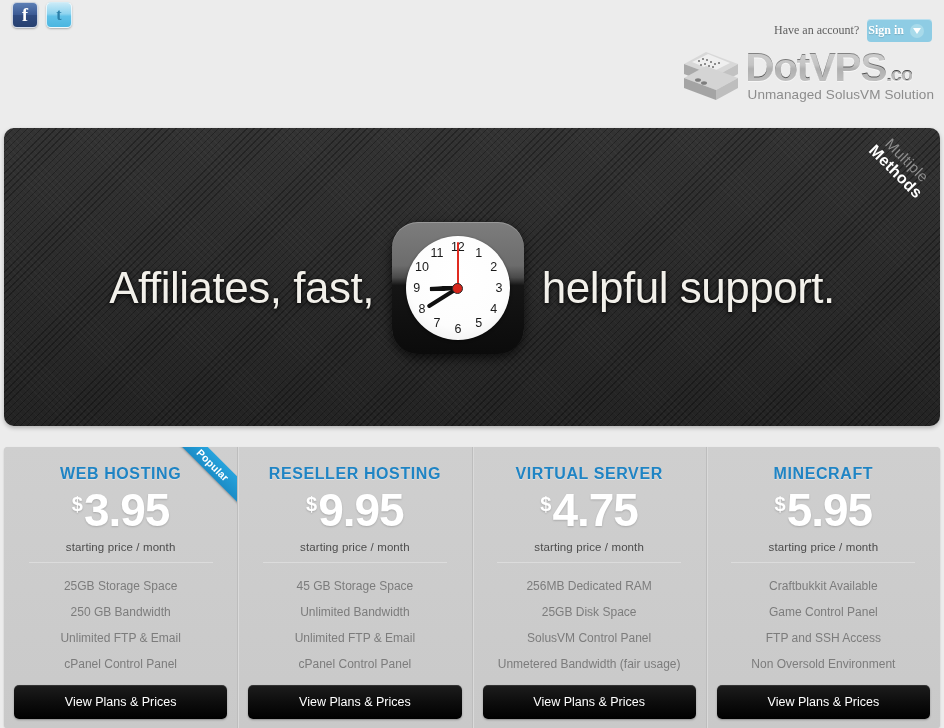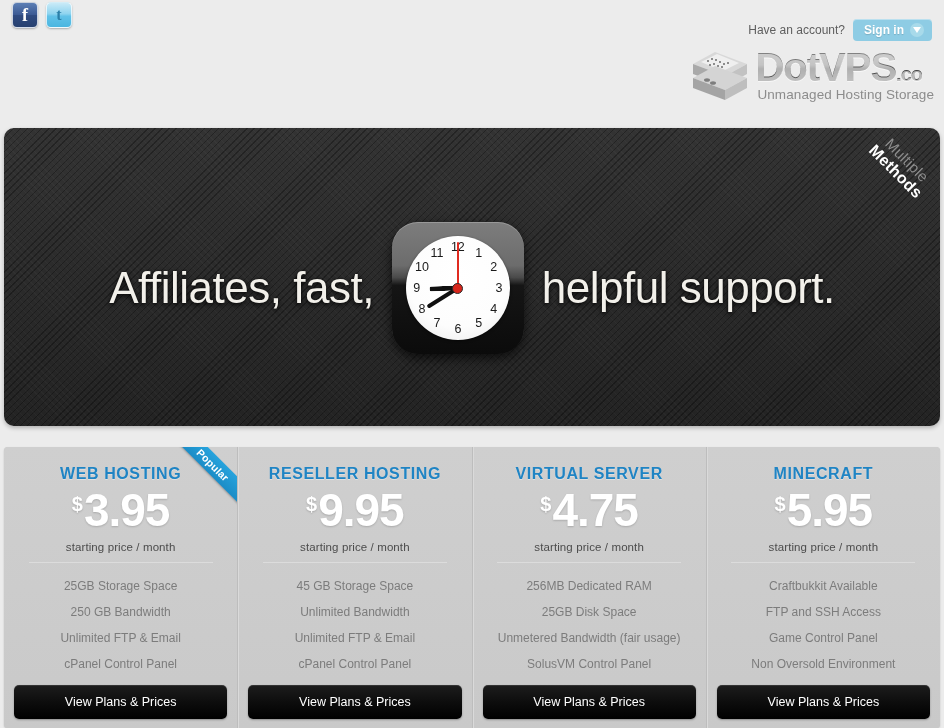--- a/index.html
+++ b/index.html
@@ -62,32 +62,33 @@
   }
 
   
   .account-bar {
     position: absolute;
     right: 12px;
     top: 19px;
     display: flex;
     align-items: center;
     gap: 8px;
+    font-family: Liberation Serif, serif;
   }
   .account-text {
     font-size: 12px;
     color: #5e5e5e;
   }
   .signin-btn {
     display: flex;
     align-items: center;
     gap: 6px;
     background: #8ecce4;
     border-radius: 4px;
-    padding: 4px 8px 4px 11px;
+    padding: 4px 8px 4px 1px;
     cursor: pointer;
     box-shadow: inset 0 1px 0 rgba(255,255,255,0.4);
   }
   .signin-btn .label {
     color: #ffffff;
     font-size: 12px;
     font-weight: bold;
     text-shadow: 0 1px 1px rgba(0,0,0,0.15);
   }
   .signin-chevron {
@@ -460,21 +461,21 @@
         </g>
         <polygon points="6,34 28,22 60,34 38,46" fill="#d4d4d4"></polygon>
         <polygon points="6,34 6,44 38,56 38,46" fill="#a4a4a4"></polygon>
         <polygon points="38,46 38,56 60,44 60,34" fill="#bebebe"></polygon>
         <ellipse cx="20" cy="36" rx="3" ry="1.8" fill="#7e7e7e"></ellipse>
         <ellipse cx="26" cy="39" rx="3" ry="1.8" fill="#7e7e7e"></ellipse>
       </g>
     </svg>
     <div class="logo-text-block">
       <div class="logo-main"><span>DotVPS</span><span class="tld">.co</span></div>
-      <div class="logo-sub">Unmanaged Hosting Storage</div>
+      <div class="logo-sub">Unmanaged SolusVM Solution</div>
     </div>
   </div>
 
   <section class="hero">
     <div class="hero-inner">
       <div class="hero-line">
         <span class="hero-text left">Affiliates, fast,</span>
 
         <div class="clock-icon">
           <div class="clock-face">
@@ -548,38 +549,38 @@
       <div class="card-title">VIRTUAL SERVER</div>
       <div class="price-row">
         <span class="price-cur">$</span>
         <span class="price-val">4.75</span>
       </div>
       <div class="price-note">starting price / month</div>
       <div class="divider"></div>
       <ul class="feature-list">
         <li>256MB Dedicated RAM</li>
         <li>25GB Disk Space</li>
+        <li>SolusVM Control Panel</li>
         <li>Unmetered Bandwidth (fair usage)</li>
-        <li>SolusVM Control Panel</li>
       </ul>
       <div class="card-btn">View Plans &amp; Prices</div>
     </div>
 
     <div class="card">
       <div class="card-title">MINECRAFT</div>
       <div class="price-row">
         <span class="price-cur">$</span>
         <span class="price-val">5.95</span>
       </div>
       <div class="price-note">starting price / month</div>
       <div class="divider"></div>
       <ul class="feature-list">
         <li>Craftbukkit Available</li>
+        <li>Game Control Panel</li>
         <li>FTP and SSH Access</li>
-        <li>Game Control Panel</li>
         <li>Non Oversold Environment</li>
       </ul>
       <div class="card-btn">View Plans &amp; Prices</div>
     </div>
 
   </section>
 
 </div>
 
 </body></html>

